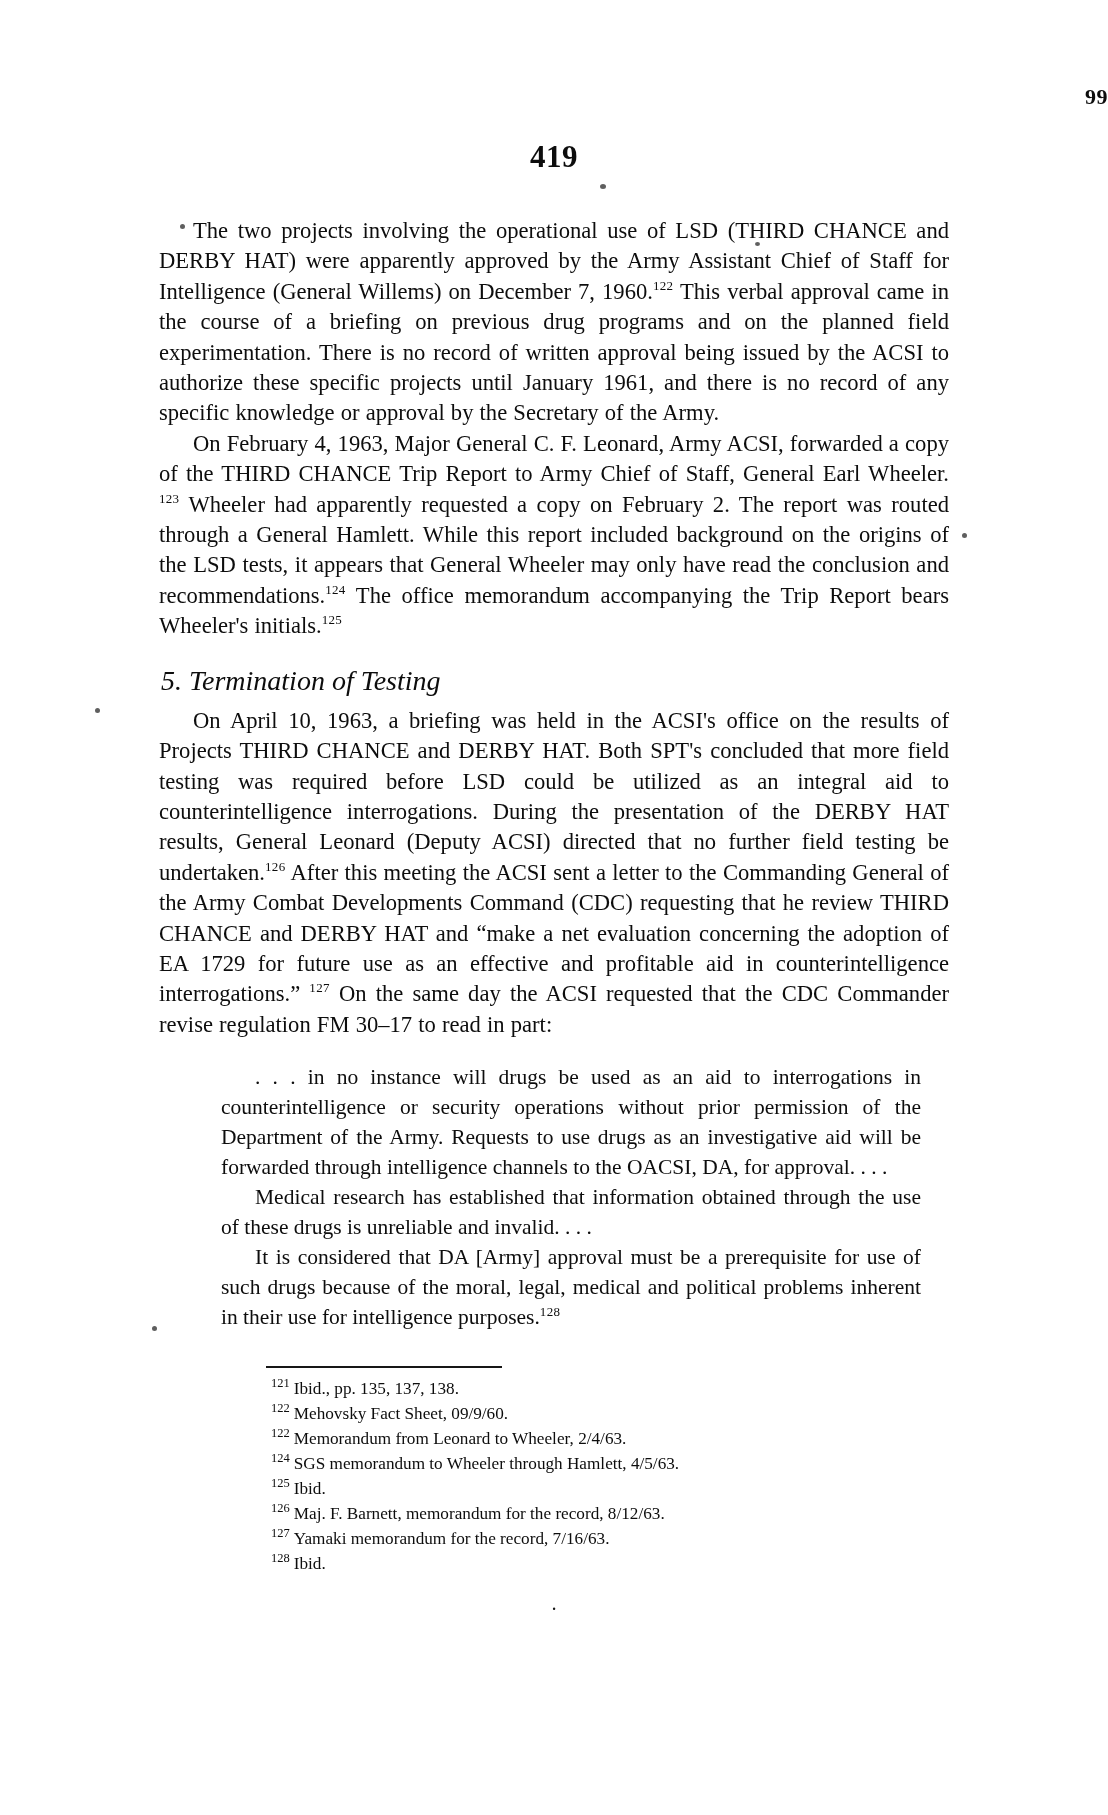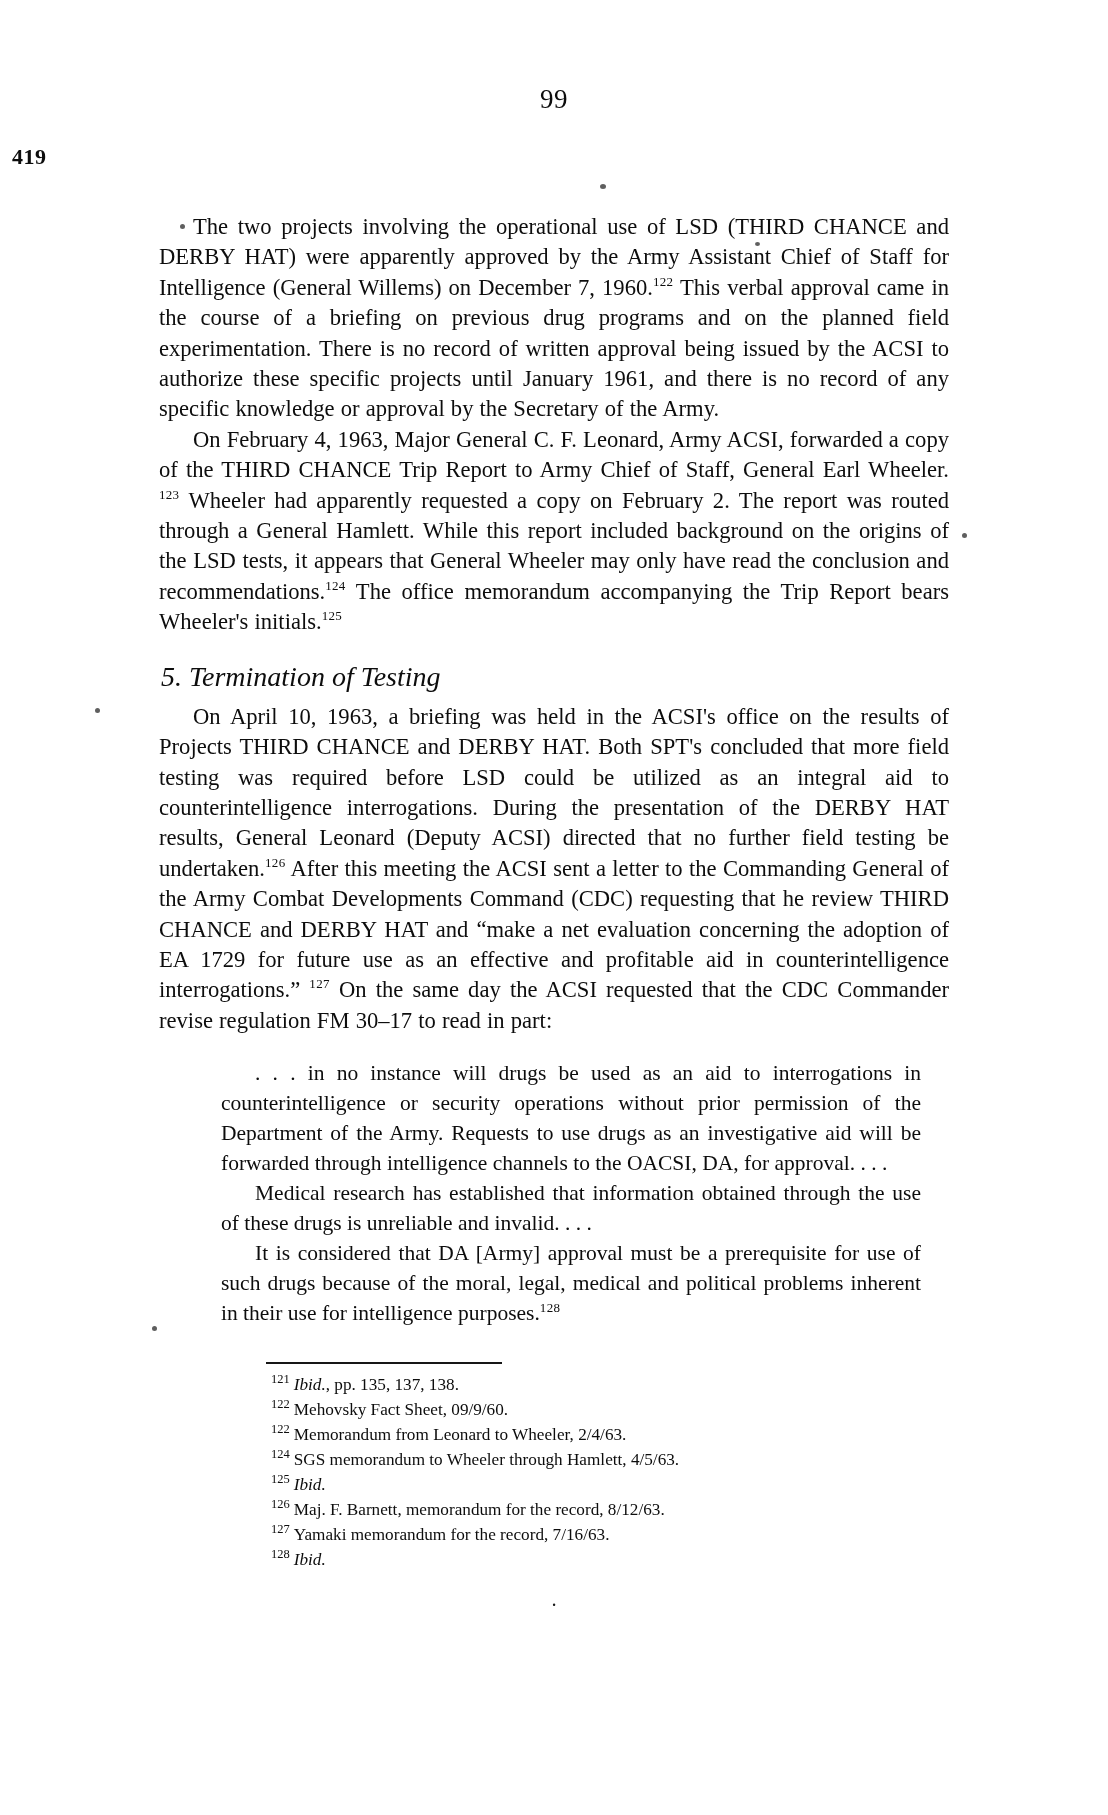--- a/index.html
+++ b/index.html
@@ -15,34 +15,34 @@
     -webkit-font-smoothing: antialiased;
   }
   .page {
     position: relative;
     width: 1108px;
     min-height: 1815px;
     box-sizing: border-box;
     padding: 0;
   }
   .page-number-top {
-    text-align: center;
-    font-size: 27px;
-    font-weight: normal;
+    text-align: right;
+    font-size: 22px;
+    font-weight: bold;
     letter-spacing: 0.5px;
     margin-top: 86px;
     line-height: 1;
   }
   .page-number-second {
-    font-size: 22px;
+    text-align: center;
+    font-size: 31px;
     font-weight: bold;
     letter-spacing: 0.5px;
     margin-top: 33px;
     line-height: 1;
-    margin-left: 12px;
   }
   .body-col {
     width: 790px;
     margin: 0 auto;
     margin-top: 44px;
   }
   p.para {
     margin: 0;
     font-size: 22.6px;
     line-height: 30.4px;
@@ -102,21 +102,20 @@
     text-indent: -0px;
     white-space: nowrap;
   }
   .footnote .fn-num {
     font-size: 12.5px;
     vertical-align: super;
     line-height: 0;
     margin-right: 4px;
   }
   .footnote .ital {
-    font-style: italic;
   }
   .footer-dot {
     width: 100%;
     text-align: center;
     margin-top: 28px;
     font-size: 20px;
     color: #1a1a1a;
     line-height: 10px;
   }
   .speck {

